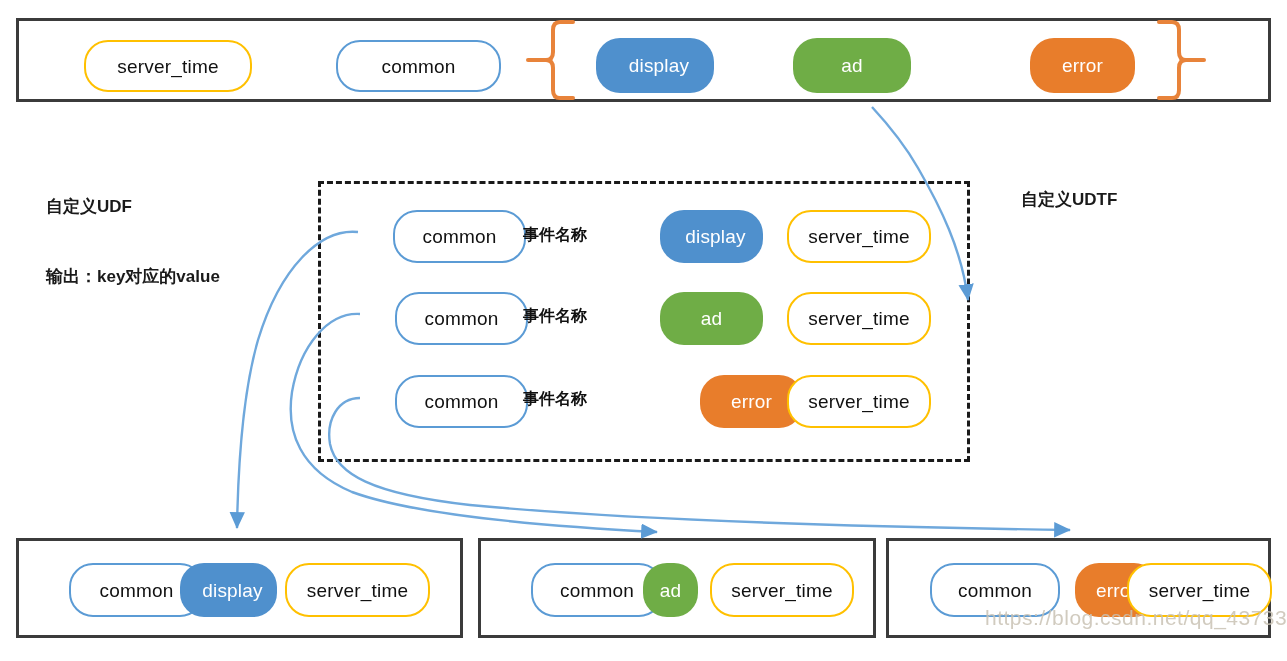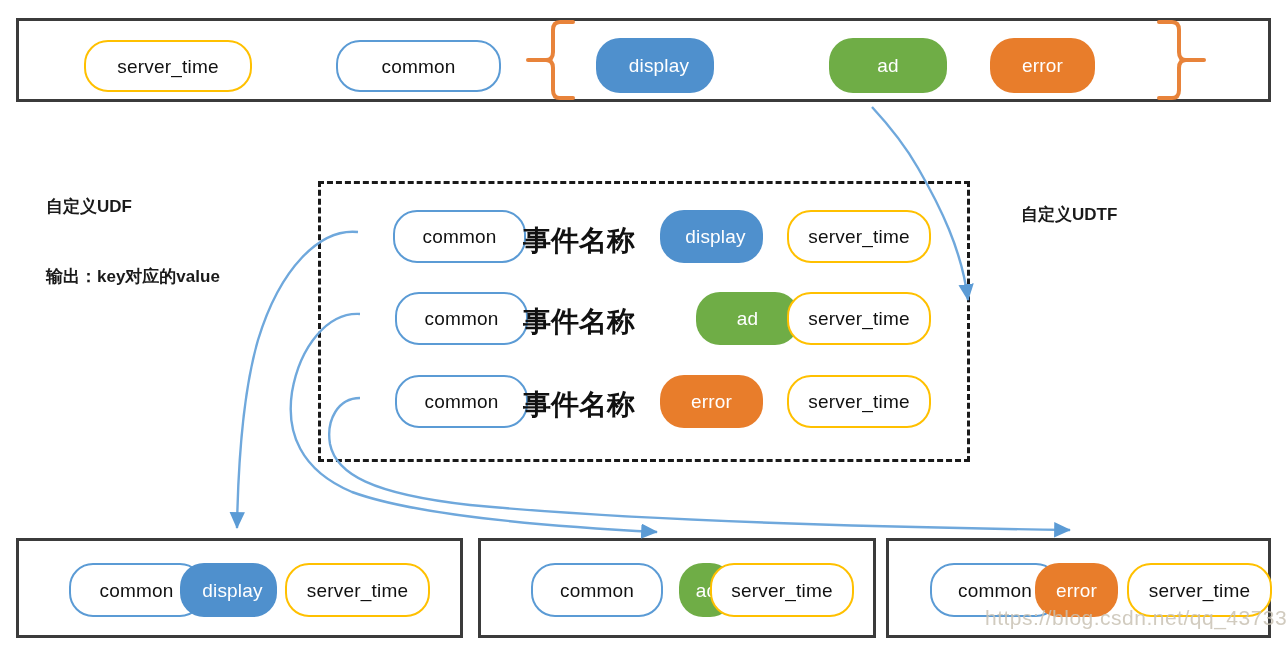--- a/index.html
+++ b/index.html
@@ -44,26 +44,26 @@
   .tok-blue-fill {
     background: #4F90CD;
     color: #ffffff;
     border: none;
     padding-left: 8px;
   }
   .tok-green-fill {
     background: #6FAD46;
     color: #ffffff;
     border: none;
-    margin-left: 36px;
   }
   .tok-orange-fill {
     background: #E87D2B;
     color: #ffffff;
     border: none;
+    margin-left: 40px;
   }
   
   .solid-frame {
     position: absolute;
     box-sizing: border-box;
     border: 3px solid #3B3B3B;
     background: #ffffff;
   }
   .dashed-frame {
     position: absolute;
@@ -77,21 +77,21 @@
     font-size: 17px;
     line-height: 1.38;
     color: #1a1a1a;
     white-space: pre;
     font-weight: 600;
   }
   .annot .ln { display: block; }
   
   .row-label {
     position: absolute;
-    font-size: 28px;
+    font-size: 16px;
     color: #111111;
     white-space: nowrap;
     line-height: 1;
     font-weight: 600;
   }
   
   #vectors {
     position: absolute;
     left: 0; top: 0;
     width: 1287px;
@@ -167,21 +167,21 @@
   </div>
   <div class="token tok-yellow" style="left:787px; top:375px; width:144px; height:53px;">
     <span>server_time</span>
   </div>
 
   <div class="annot" style="left:46px; top:148px;">
     <span class="ln">自定义UDF</span>
     <span class="ln">输出：key对应的value</span>
   </div>
 
-  <div class="annot" style="left:1021px; top:156px;">
+  <div class="annot" style="left:1021px; top:141px;">
     <span class="ln">自定义UDTF</span>
   </div>
 
   <div class="solid-frame" style="left:16px; top:538px; width:447px; height:100px;"></div>
   <div class="token tok-blue-outline" style="left:36px; top:563px; width:135px; height:54px;">
     <span>common</span>
   </div>
   <div class="token tok-blue-fill" style="left:180px; top:563px; width:97px; height:54px;">
     <span>display</span>
   </div>

